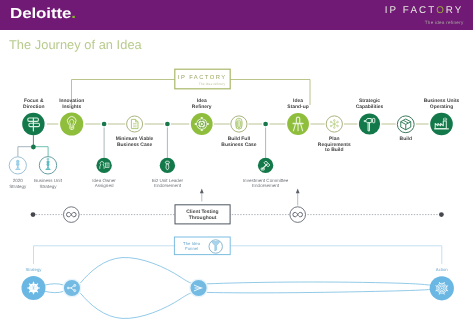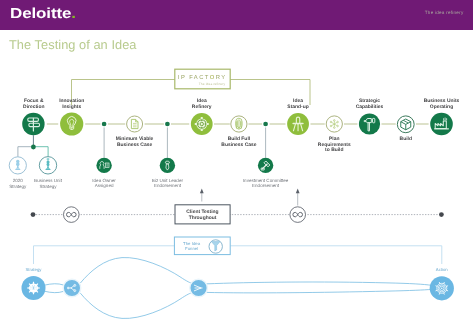--- a/index.html
+++ b/index.html
@@ -36,25 +36,26 @@
   .badge-sub{font-family:"Liberation Sans",sans-serif;fill:#c0c49c;
        font-size:3.2px;letter-spacing:0.15px;text-anchor:middle;}
 </style>
 </head>
 <body>
 
 <div id="stage">
   <div class="hdr">
     <div class="hdr-logo"><span>Deloitte</span><span class="dot">.</span></div>
     <div class="ipf">
+      <div class="ipf-name"><span>IP FACT</span><span class="o">O</span><span>RY</span></div>
       <div class="ipf-sub">The idea refinery</div>
     </div>
   </div>
 
-  <div class="page-title">The Testing of an Idea</div>
+  <div class="page-title">The Journey of an Idea</div>
 
   <svg class="diagram" viewBox="0 0 473 330">
     <defs>
       <g id="ic-signpost">
         <path d="M0,-5.6 V7.0" stroke="#d9efe2" stroke-width="1.2" fill="none" stroke-linecap="round"></path>
         <rect x="-5.6" y="-6.0" width="10.6" height="3.4" rx="1.3" fill="none" stroke="#d9efe2" stroke-width="1.1"></rect>
         <rect x="-4.5" y="-0.8" width="10.6" height="3.4" rx="1.3" fill="none" stroke="#d9efe2" stroke-width="1.1"></rect>
       </g>
       <g id="ic-bulb">
         <path d="M-3.6,-0.8 a4.3,4.3 0 1 1 7.2,0 L2.0,1.6 V4.3 a1.0,1.0 0 0 1 -1.0,1.0 h-1.8 a1.0,1.0 0 0 1 -1.0,-1.0 V1.6 z" fill="none" stroke="#e8f4d6" stroke-width="1.0" stroke-linejoin="round"></path>

